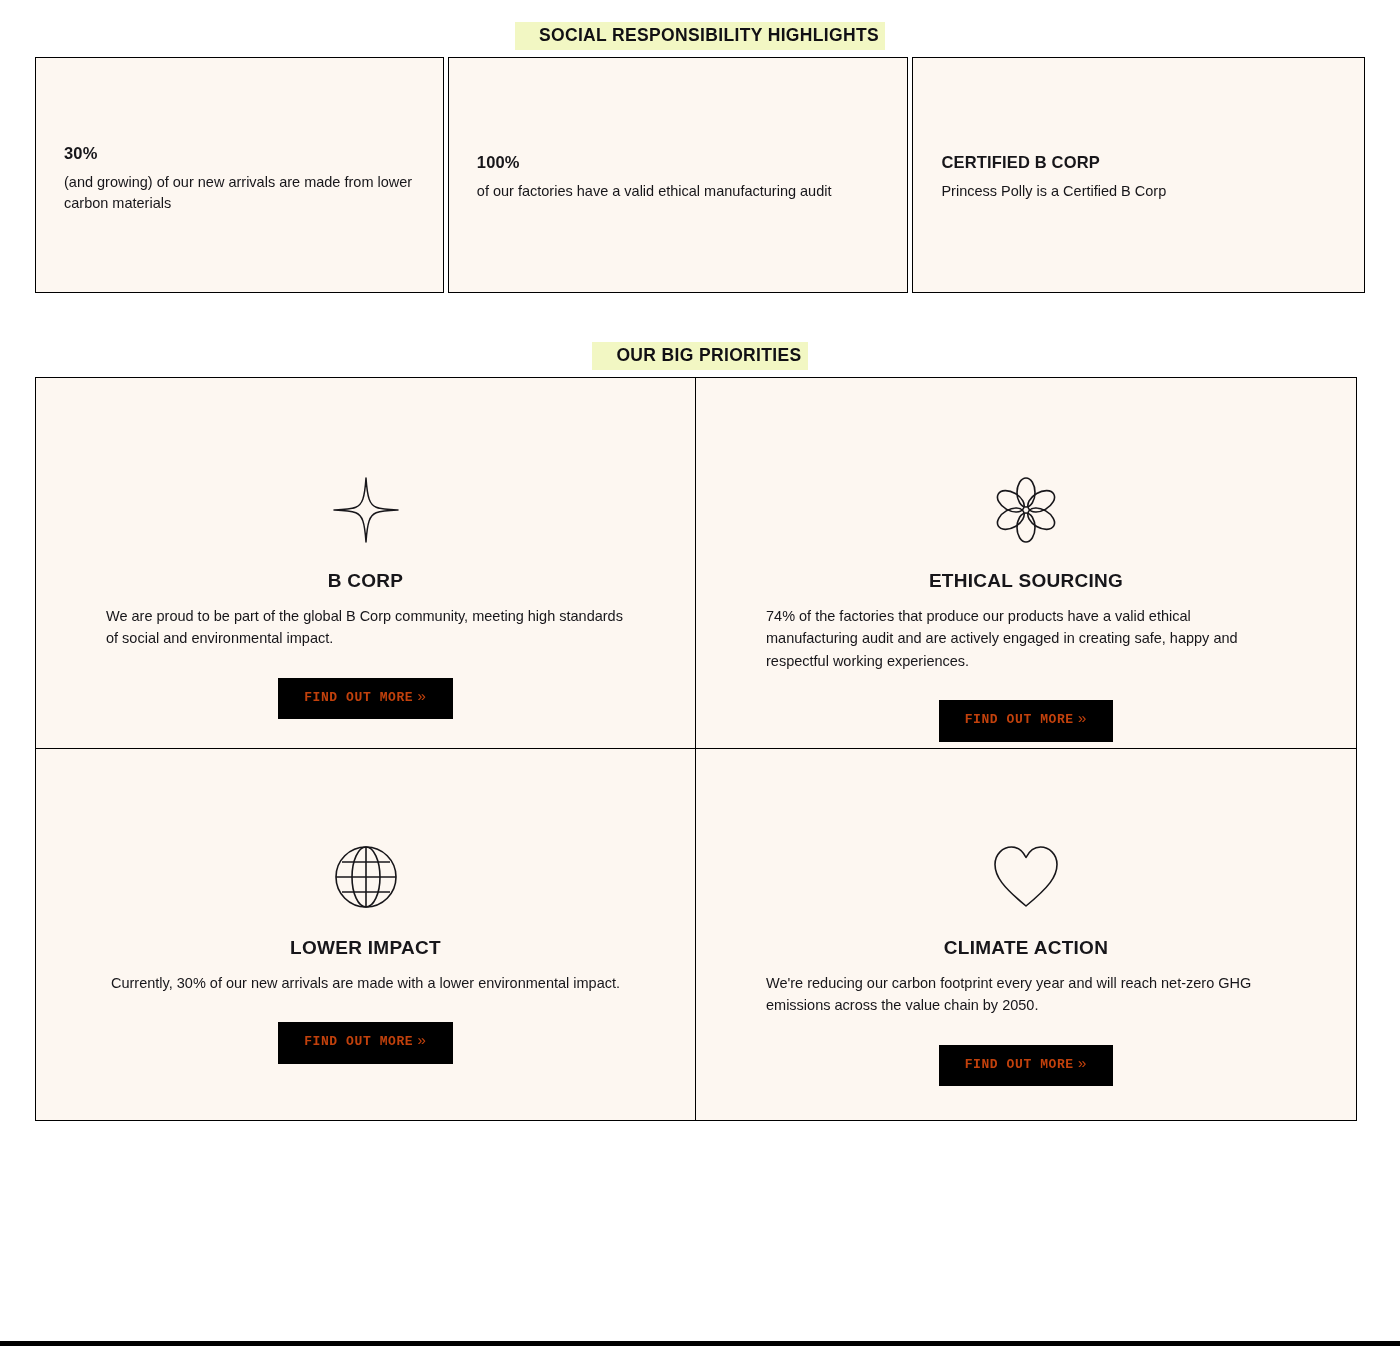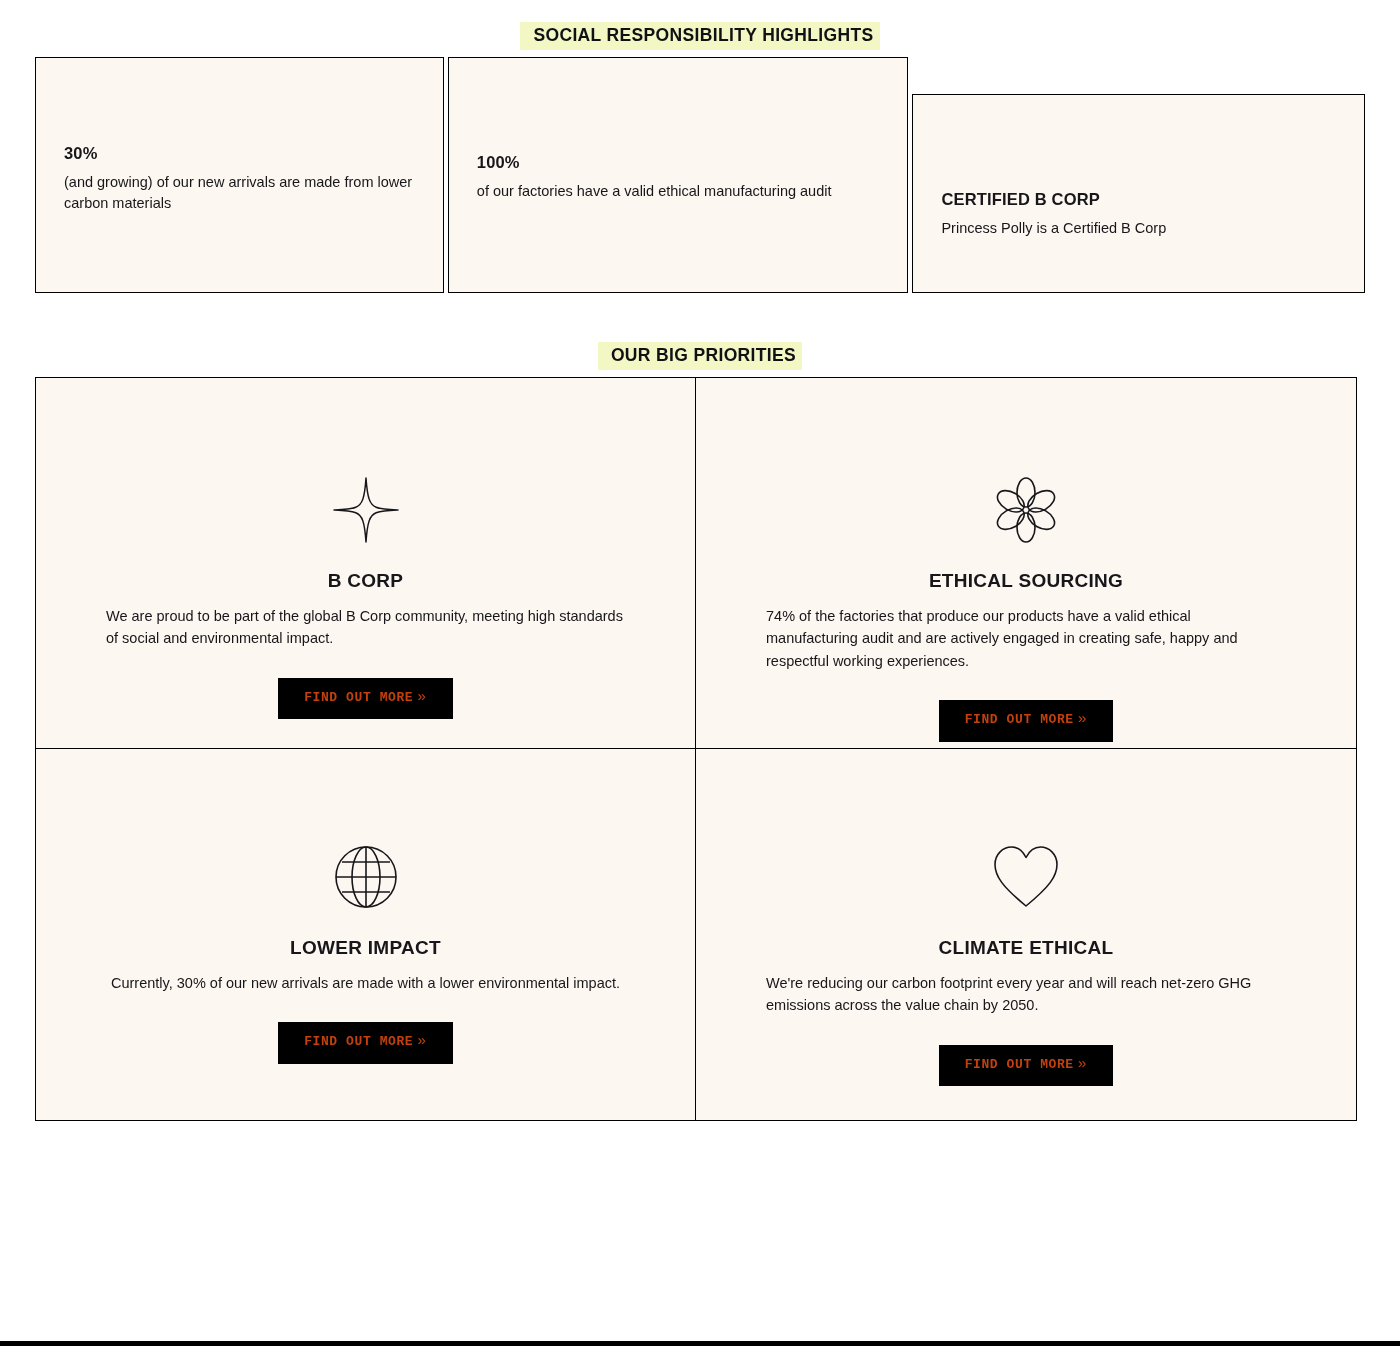--- a/index.html
+++ b/index.html
@@ -23,21 +23,21 @@
     width: 100%;
     text-align: center;
   }
   .section-heading {
     display: inline-block;
     background: #f2f7c3;
     font-size: 17.5px;
     font-weight: bold;
     letter-spacing: 0.02em;
     line-height: 1.2;
-    padding: 3px 6px 4px 13px;
+    padding: 3px 6px 4px 24px;
     color: #111014;
   }
 
   #highlights-heading-wrap { position: absolute; top: 22px; left: 0; }
   #priorities-heading-wrap { position: absolute; top: 342px; left: 0; }
 
   
   .highlights-row {
     position: absolute;
     top: 57px;
@@ -48,21 +48,21 @@
     gap: 4px;
   }
   .highlight-card {
     background: #fdf7f1;
     border: 1.6px solid #000000;
     position: relative;
     padding: 0 28px;
   }
   .highlight-card.c1 { width: 419px; }
   .highlight-card.c2 { width: 472px; padding-left: 37px; }
-  .highlight-card.c3 { width: 464px; margin-top: 37px; }
+  .highlight-card.c3 { width: 464px; }
 
   .highlight-inner { position: absolute; left: 28px; right: 22px; }
   .highlight-card.c1 .highlight-inner { top: 86px; }
   .highlight-card.c2 .highlight-inner { top: 95px; }
   .highlight-card.c3 .highlight-inner { top: 95px; }
 
   .highlight-stat {
     font-size: 16.5px;
     font-weight: bold;
     letter-spacing: 0.01em;
@@ -246,21 +246,21 @@
   </div>
 
   <div class="priority-cell col-right row-bottom">
     <div class="priority-icon">
       <svg width="70" height="68" viewBox="0 0 70 68" fill="none" stroke="#17161a" stroke-width="1.6" stroke-linejoin="round">
         <path d="M35 63 C12 44 4 33.5 4 21.5 C4 11 12 4 20.5 4
                  C27 4 32 8.5 35 14.5 C38 8.5 43 4 49.5 4
                  C58 4 66 11 66 21.5 C66 33.5 58 44 35 63 Z"></path>
       </svg>
     </div>
-    <h3 class="priority-title">CLIMATE ETHICAL</h3>
+    <h3 class="priority-title">CLIMATE ACTION</h3>
     <p class="priority-desc">We're reducing our carbon footprint every year and will reach net-zero GHG emissions across the value chain by 2050.</p>
     <button class="find-out-more">
       <span>FIND OUT MORE</span><span class="chev">»</span>
     </button>
   </div>
 
 </div>
 
 <div class="bottom-rule"></div>
 

